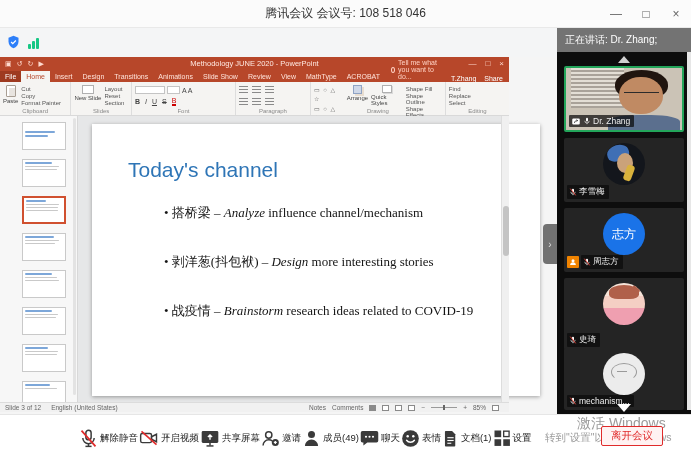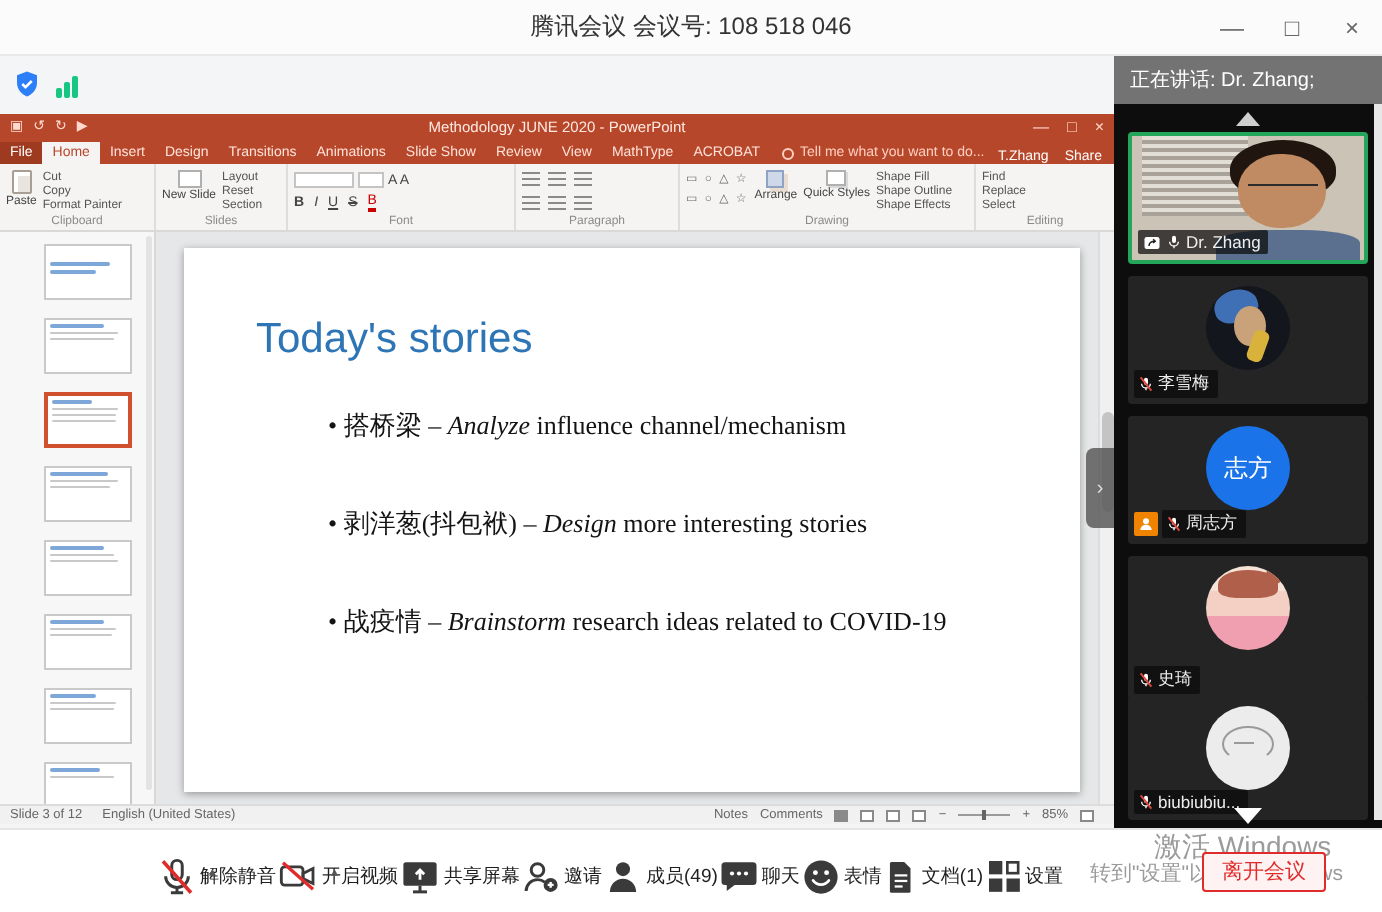--- a/index.html
+++ b/index.html
@@ -16,21 +16,21 @@
            font-size:12px;color:#666;cursor:default;}
 
   
   .substrip{position:absolute;left:0;top:28px;width:557px;height:29px;background:#f4f5f6;}
   .shield-ico{position:absolute;left:6px;top:6px;width:15px;height:16px;}
   .signal-ico{position:absolute;left:28px;top:9px;display:flex;align-items:flex-end;gap:1px;height:12px;}
   .signal-ico i{display:block;width:3px;background:#16c784;border-radius:1px;}
   .signal-ico i:nth-child(1){height:5px;}.signal-ico i:nth-child(2){height:8px;}.signal-ico i:nth-child(3){height:11px;}
 
   
-  .ppt{position:absolute;left:0;top:57px;width:557px;height:355px;background:#e8e8e8;}
+  .ppt{position:absolute;left:0;top:57px;width:509px;height:355px;background:#e8e8e8;}
   .ppt-titlebar{position:absolute;left:0;top:0;width:100%;height:13px;background:#b7472a;color:#fff;
                 display:flex;align-items:center;}
   .qat{display:flex;gap:5px;margin-left:5px;font-size:7px;line-height:1;color:#ffd9cd;}
   .ppt-title{position:absolute;left:0;right:0;text-align:center;font-size:7.5px;color:#ffe9e2;}
   .ppt-controls{position:absolute;right:2px;top:0;height:13px;display:flex;gap:9px;align-items:center;
                 font-size:8px;color:#ffd9cd;padding-right:3px;}
   .ppt-tabs{position:absolute;left:0;top:13px;width:100%;height:12px;background:#b7472a;display:flex;
             align-items:flex-end;font-size:7px;color:#ffe3da;}
   .ppt-tab{padding:2px 5px 2px;white-space:nowrap;}
   .ppt-tab.file{background:#9e3a20;color:#fff;}
@@ -341,21 +341,21 @@
             <div class="tline gray" style="width:84%"></div>
           </div>
         <div class="thumb" style="top:265px">
             <div class="tline" style="width:66%"></div>
             <div class="tline gray" style="width:84%"></div>
           </div>
         <div class="thumb-scroll"></div>
       </div>
 
       <div class="slide-canvas">
-        <div class="slide-title">Today's stories</div>
+        <div class="slide-title">Today's channel</div>
         <div class="slide-bullets">
           <div class="sbullet"><span>•</span> <span>搭桥梁 – </span><em>Analyze</em><span> influence channel/mechanism</span></div>
           <div class="sbullet"><span>•</span> <span>剥洋葱(抖包袱) – </span><em>Design</em><span> more interesting stories</span></div>
           <div class="sbullet"><span>•</span> <span>战疫情 – </span><em>Brainstorm</em><span> research ideas related to COVID-19</span></div>
         </div>
       </div>
 
       <div class="ppt-vscroll">
           <div class="ppt-vthumb"></div>
         </div>
@@ -473,21 +473,21 @@
           <div class="line1"></div>
           <div class="line2"></div>
         </div>
       <div class="chips">
         <span class="chip">
           <svg width="8" height="10" viewBox="0 0 24 24">
               <rect x="9" y="2.5" width="6" height="11" rx="3" fill="#fff"></rect>
               <path d="M5.5 11.5a6.5 6.5 0 0 0 13 0M12 18v3.5" stroke="#fff" stroke-width="2" fill="none"></path>
               <line x1="4" y1="2" x2="20" y2="22" stroke="#e0483e" stroke-width="3"></line>
             </svg>
-          <span>biubiubiu...</span>
+          <span>mechanism...</span>
         </span>
       </div>
     </div>
 
     <div class="scroll-down"></div>
     <div class="collapse-handle">›</div>
     <div class="side-scrollbar"></div>
   </div>
 
   <div class="toolbar">

